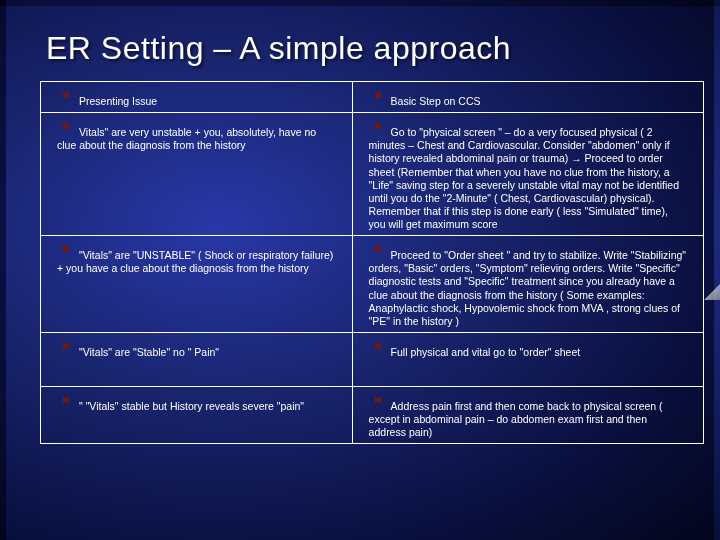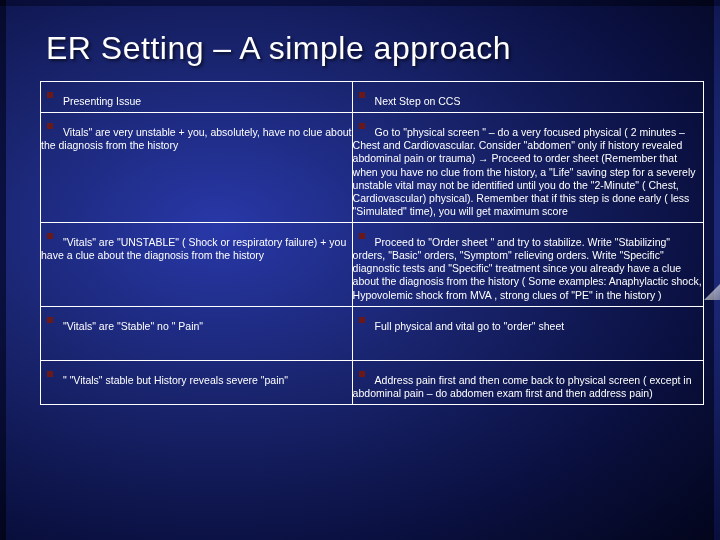--- a/index.html
+++ b/index.html
@@ -20,21 +20,21 @@
     letter-spacing: 0.5px;
   }
   .table {
     margin: 0 28px 0 28px;
     border-collapse: collapse;
     width: calc(100% - 56px);
     table-layout: fixed;
   }
   .table td, .table th {
     border: 1px solid #fff;
-    padding: 4px 0;
+    padding: 4px 16px;
     vertical-align: top;
     font-size: 10.5px;
     line-height: 1.25;
     text-align: left;
     font-weight: 400;
   }
   .table th {
     font-weight: 400;
     height: 24px;
   }
@@ -62,21 +62,21 @@
 <div class="title">ER Setting – A simple approach</div>
 
 <table class="table">
   <colgroup>
     <col class="col-left">
       <col class="col-right">
   </colgroup>
   <tbody>
       <tr>
     <th><span class="bullet"></span><span>Presenting Issue</span></th>
-    <th><span class="bullet"></span><span>Next Step on CCS</span></th>
+    <th><span class="bullet"></span><span>Basic Step on CCS</span></th>
   </tr>
   <tr>
     <td><span class="bullet"></span><span>Vitals" are very unstable + you, absolutely, have no clue about the diagnosis from the history</span></td>
     <td><span class="bullet"></span><span>Go to "physical screen " – do a very focused physical ( 2 minutes – Chest and Cardiovascular. Consider "abdomen" only if history revealed abdominal pain or trauma) → Proceed to order sheet (Remember that when you have no clue from the history, a  "Life" saving step for a severely unstable vital may not be identified until you do the "2-Minute" ( Chest, Cardiovascular) physical). Remember that if this step is done early ( less "Simulated" time),  you will get maximum score</span></td>
   </tr>
   <tr>
     <td><span class="bullet"></span><span>"Vitals" are "UNSTABLE" ( Shock or respiratory failure) + you have a clue about the diagnosis from the history</span></td>
     <td><span class="bullet"></span><span>Proceed to "Order sheet "  and try to stabilize. Write "Stabilizing" orders, "Basic" orders, "Symptom" relieving orders. Write "Specific" diagnostic tests and "Specific" treatment since you already have a clue about the diagnosis from the history ( Some examples: Anaphylactic shock, Hypovolemic shock from MVA , strong clues of "PE" in the history )</span></td>
   </tr>
   <tr style="height:54px">

